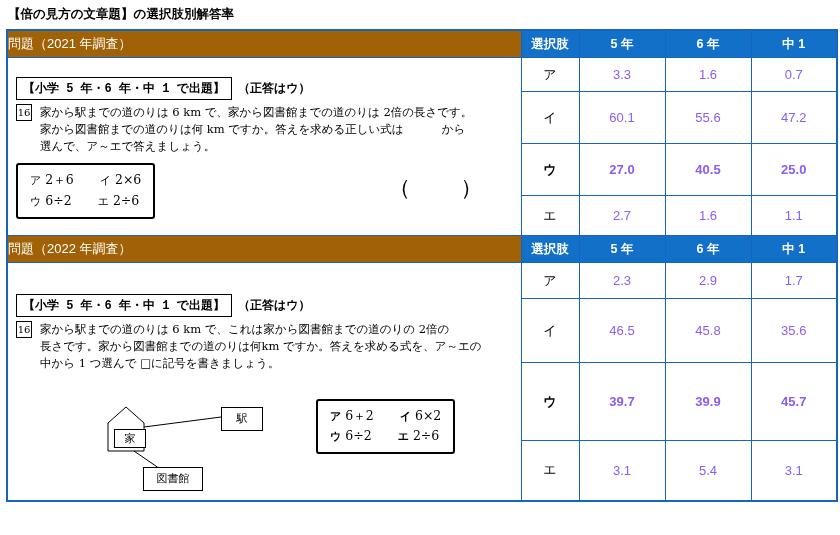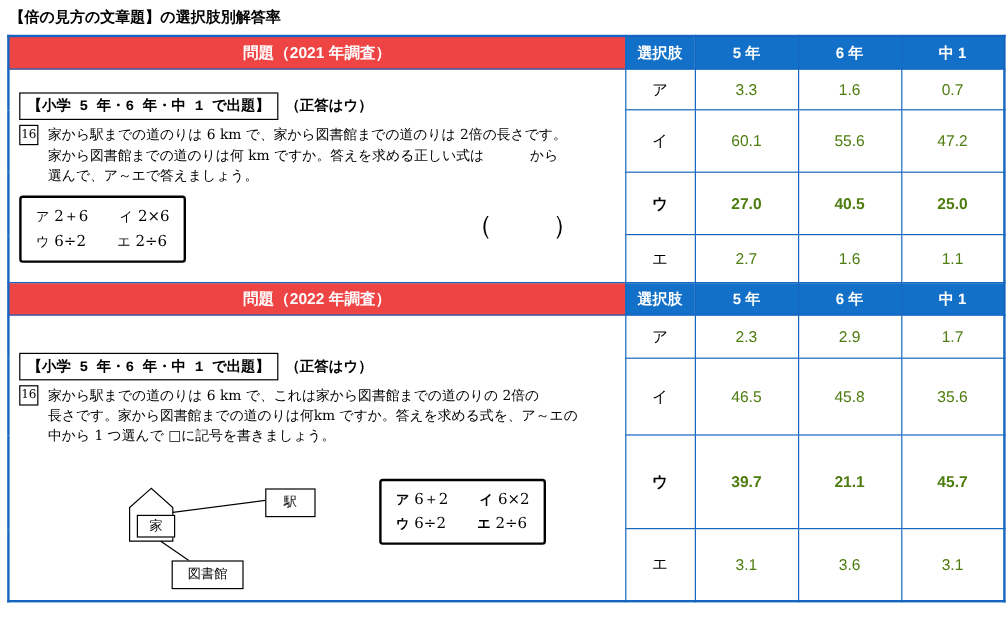--- a/index.html
+++ b/index.html
@@ -40,41 +40,40 @@
     vertical-align: middle;
   }
   
   .col-q    { width: 514px; }
   .col-ch   { width: 58px; }
   .col-g5   { width: 86px; }
   .col-g6   { width: 86px; }
   .col-j1   { width: 86px; }
 
   .hdr {
-    background: #ef4444;
+    background: #a16207;
     color: #ffffff;
-    font-weight: bold;
-    text-align: center;
+    font-weight: normal;
     font-size: 13px;
     height: 26px;
     line-height: 26px;
   }
   .hdr-small {
     background: #1270c8;
     color: #ffffff;
     font-weight: bold;
     text-align: center;
     font-size: 12.5px;
     height: 26px;
     line-height: 26px;
   }
   .val {
     text-align: center;
     font-size: 13px;
-    color: #4d7c0f;
+    color: #8b5cf6;
     margin-top: 48px;
   }
   .choice {
     text-align: center;
     font-size: 13px;
     color: #000;
   }
   .val.bold, .choice.bold {
     font-weight: bold;
   }
@@ -326,26 +325,26 @@
       <tr class="row2-b">
         <td class="choice">イ</td>
         <td class="val">46.5</td>
         <td class="val">45.8</td>
         <td class="val">35.6</td>
       </tr>
 
       <tr class="row2-c">
         <td class="choice bold">ウ</td>
         <td class="val bold">39.7</td>
-        <td class="val bold">21.1</td>
+        <td class="val bold">39.9</td>
         <td class="val bold">45.7</td>
       </tr>
 
       <tr class="row2-d">
         <td class="choice">エ</td>
         <td class="val">3.1</td>
-        <td class="val">3.6</td>
+        <td class="val">5.4</td>
         <td class="val">3.1</td>
       </tr>
 
     </tbody>
   </table>
 </div>
 
 </body></html>

